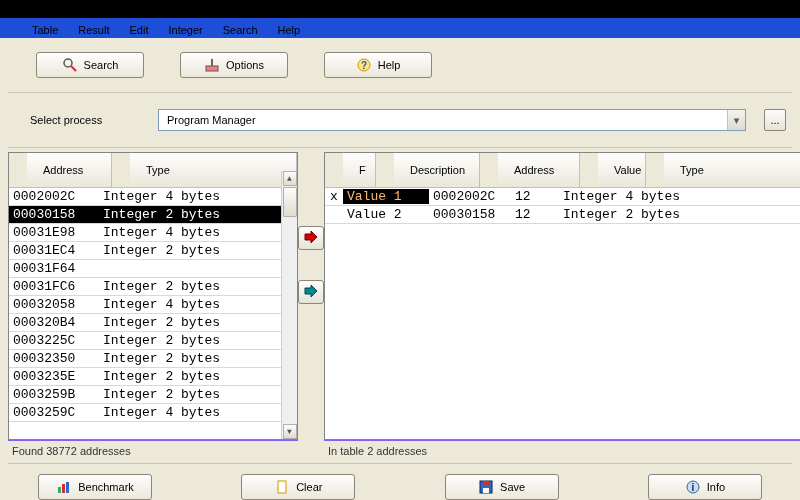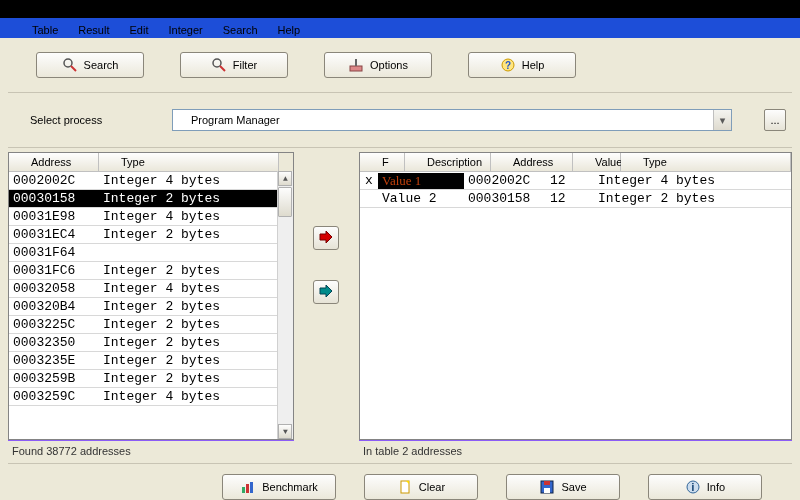--- a/index.html
+++ b/index.html
@@ -56,34 +56,34 @@
     border: 1px solid #8a867a;
     border-radius: 3px;
     font-size: 11px;
     cursor: default;
   }
   .btn .ic { width:16px; height:16px; display:flex; align-items:center; justify-content:center; }
   .process-row {
     display: flex;
     align-items: center;
     padding: 16px 6px 16px 22px;
-    gap: 32px;
+    gap: 18px;
     border-bottom: 1px solid #c8c4b4;
   }
   .process-row .lbl { width: 110px; }
   .combo {
     flex: 1;
     display: flex;
     align-items: center;
     background: #fff;
     border: 1px solid #7f9db9;
     height: 22px;
   }
   .combo input {
-    flex:1; border:0; outline:0; padding:0 18px; font: inherit;
+    flex:1; border:0; outline:0; padding:0 8px; font: inherit;
   }
   .combo .dd {
     width:18px; height:20px;
     background: linear-gradient(#f4f4f0,#dedace);
     border-left:1px solid #bfbfbf;
     display:flex; align-items:center; justify-content:center;
     color:#5a5a5a;
   }
   .browse-btn {
     width:22px; height:22px;
@@ -133,41 +133,41 @@
   }
   .lv-head {
     display:flex;
     background:#ece9d8;
     border-bottom:1px solid #c0c0c0;
     font-family: Tahoma, Arial, sans-serif;
     font-size:11px;
   }
   .lv-head .h {
     border-right:1px solid #c0c0c0;
-    padding:2px 22px;
+    padding:2px 16px;
     background:linear-gradient(#fefefe,#eae7da);
-    height:18px;
-    display:flex; align-items:center;
+    height:34px;
+    display:flex; align-items:center;margin-left:18px;
   }
   .lv-body {
     overflow:hidden;
   }
   .lv-row {
     display:flex;
     height:18px;
     align-items:center;
     border-bottom:1px solid #d8d8d8;
   }
   .lv-row .c {
     padding:0 4px;
     white-space:nowrap;
     overflow:hidden;
   }
   .lv-row.sel { background:#000; color:#fff; }
-  .lv-row.sel2 .c.desc { background:#000; color:#c2410c;font-family:Liberation Serif, serif; }
+  .lv-row.sel2 .c.desc { background:#000; color:#fdba74; }
   .scroll {
     position:absolute; right:0; top:18px; bottom:0;
     width:16px;
     background:#efefef;
     border-left:1px solid #d0d0d0;
   }
   .scroll .arr, .scroll .thumb {
     background:linear-gradient(#fdfdfd,#dedbce);
     border:1px solid #b0b0b0;
     width:14px; margin:0 auto;
@@ -179,21 +179,21 @@
     background:#ece9d8;
     border-top:1px solid #8b5cf6;
     padding:4px 6px 6px 4px;
     font-size:11px;
     color:#333;
   }
   .bottombar {
     display:flex;
     gap:28px;
     padding: 10px 30px 0 30px;
-    justify-content:flex-end;
+    justify-content:space-between;
     border-top:1px solid #c8c4b4;
   }
   .bottombar .btn { min-width:114px; }
   
   .l-addr { width: 90px; }
   .l-type { width: 180px; }
   
   .r-f { width:18px; text-align:center; }
   .r-desc { width:86px; }
   .r-addr { width:82px; }
@@ -219,29 +219,20 @@
 
     <div class="toolbar-row">
       <div class="btn">
         <span class="ic">
             <svg width="14" height="14">
               <circle cx="5" cy="5" r="4" fill="none" stroke="#555" stroke-width="1.5"></circle>
               <line x1="8" y1="8" x2="13" y2="13" stroke="#c33" stroke-width="2"></line>
             </svg>
           </span>
         <span>Search</span>
-      </div>
-      <div class="btn">
-        <span class="ic">
-            <svg width="14" height="14">
-              <circle cx="5" cy="5" r="4" fill="none" stroke="#555" stroke-width="1.5"></circle>
-              <line x1="8" y1="8" x2="13" y2="13" stroke="#c33" stroke-width="2"></line>
-            </svg>
-          </span>
-        <span>Filter</span>
       </div>
       <div class="btn">
         <span class="ic">
             <svg width="14" height="14">
               <rect x="1" y="8" width="12" height="5" fill="#d88" stroke="#844"></rect>
               <rect x="6" y="1" width="2" height="7" fill="#666"></rect>
             </svg>
           </span>
         <span>Options</span>
       </div>

